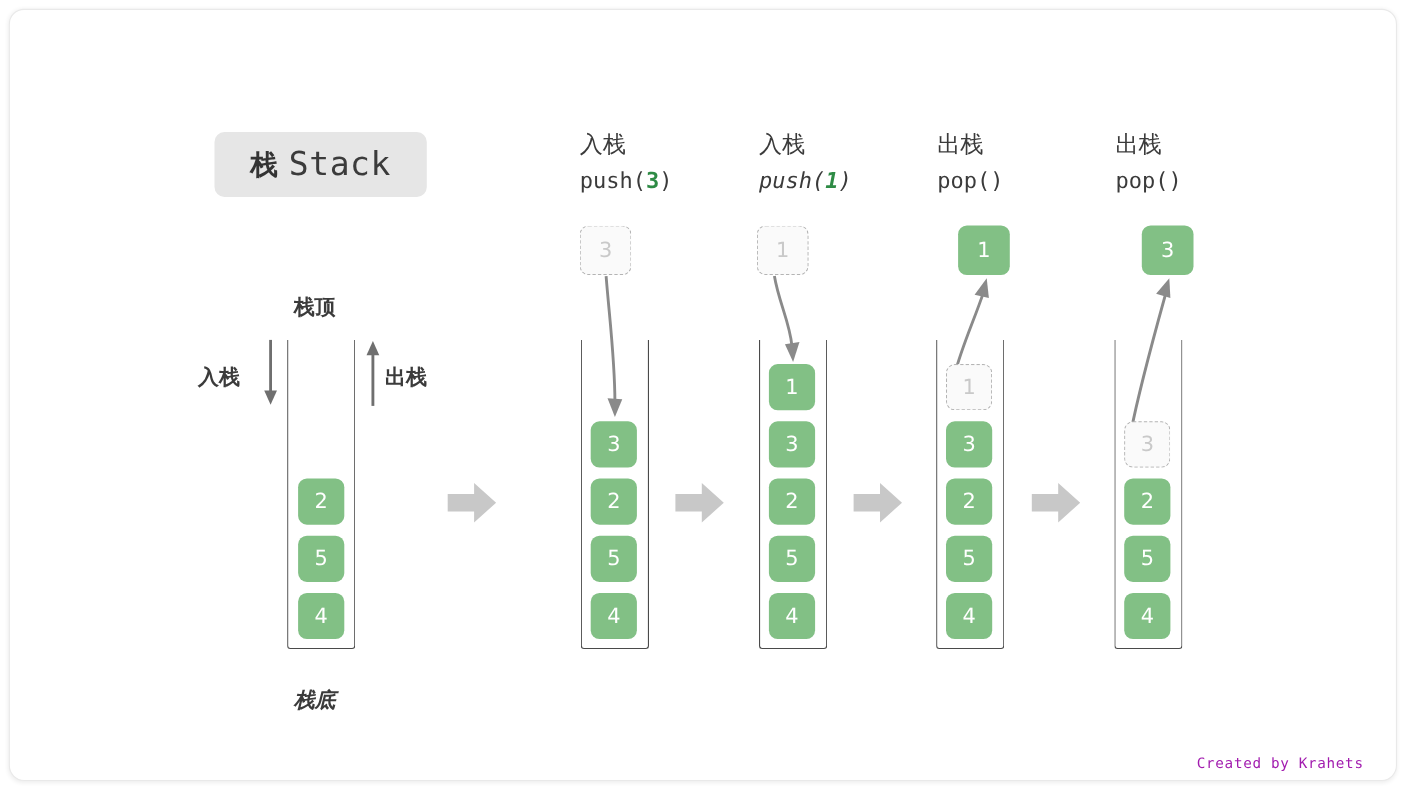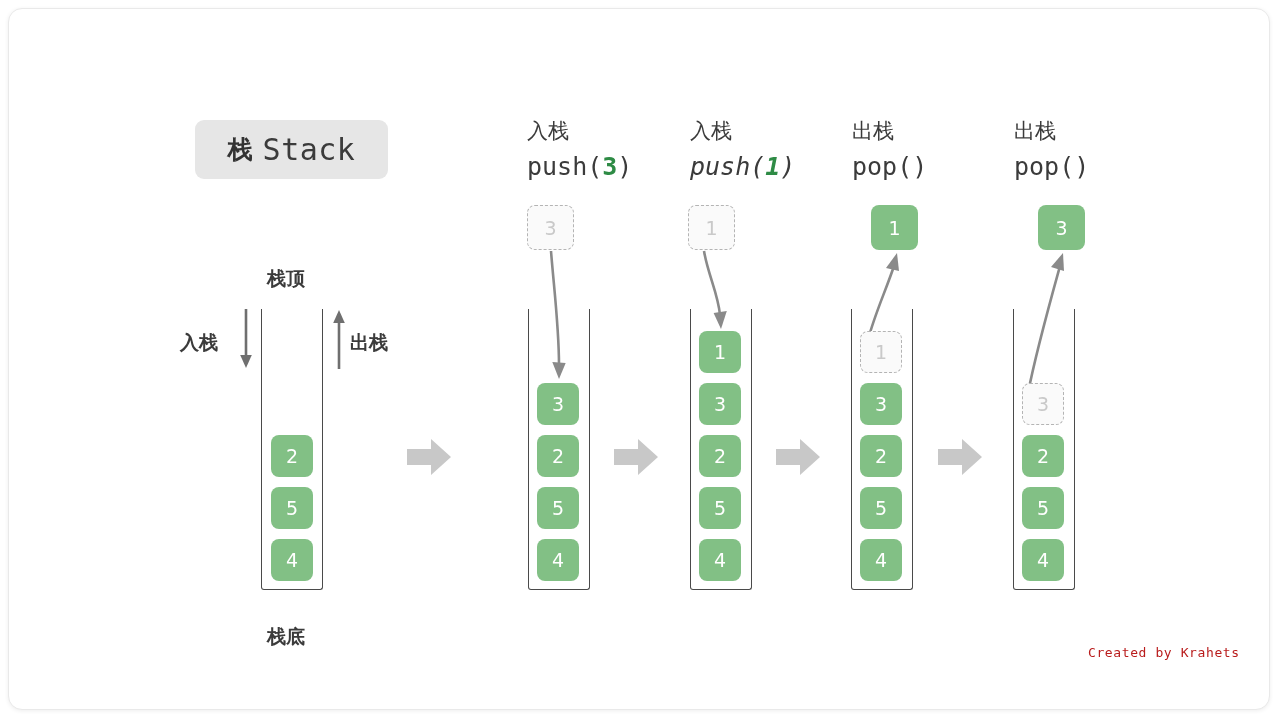--- a/index.html
+++ b/index.html
@@ -49,21 +49,21 @@
   }
   .col-head-cjk {
     font-family: "Liberation Sans", "DejaVu Sans", sans-serif;
     font-size: 21px;
     font-weight: 500;
     color: #3b3b3b;
     white-space: nowrap;
   }
   .col-head-code {
     font-family: "DejaVu Sans Mono", "Liberation Mono", monospace;
-    font-size: 25px;
+    font-size: 20px;
     color: #3b3b3b;
     white-space: nowrap;
   }
   .col-head-code .arg { color: #2e8b45; font-weight: bold; }
 
   
   .stack {
     border-left: 1.6px solid #4a4a4a;
     border-right: 1.6px solid #4a4a4a;
     border-bottom: 1.6px solid #4a4a4a;
@@ -91,43 +91,43 @@
     background: #fafafa;
     border: 1.6px dashed #b4b4b4;
     color: #c9c9c9;
   }
 
   
   .flow-arrow { width: 44px; height: 38px; }
 
   
   #footer {
-    left: 1079px; top: 636px;
+    left: 1079px; top: 678px;
     font-family: "DejaVu Sans Mono", "Liberation Mono", monospace;
     font-size: 13px;
-    color: #b91c1c;
+    color: #a21caf;
     letter-spacing: 0.6px;
     white-space: nowrap;
   }
 
   svg { overflow: visible; }
 </style>
 </head>
 <body>
 
 <div id="card">
 
   <div id="title-chip" class="abs">
     <span class="t-cjk">栈</span>
     <span class="t-en">Stack</span>
   </div>
 
   <div class="abs cjk-label" style="left:258px; top:257px;">栈顶</div>
 
-  <div class="abs cjk-label" style="left:258px; top:615px;">栈底</div>
+  <div class="abs cjk-label" style="left:258px; top:615px;font-style:italic;">栈底</div>
 
   <div class="abs cjk-label" style="left:171px; top:321px;">入栈</div>
 
   <div class="abs cjk-label" style="left:341px; top:321px;">出栈</div>
 
   <svg class="abs" style="left:228px; top:298px;" width="20" height="64">
     <line x1="9" y1="2" x2="9" y2="50" stroke="#6f6f6f" stroke-width="2.6"></line>
     <polygon points="9,61 3.2,48 14.8,48" fill="#6f6f6f"></polygon>
   </svg>
 

